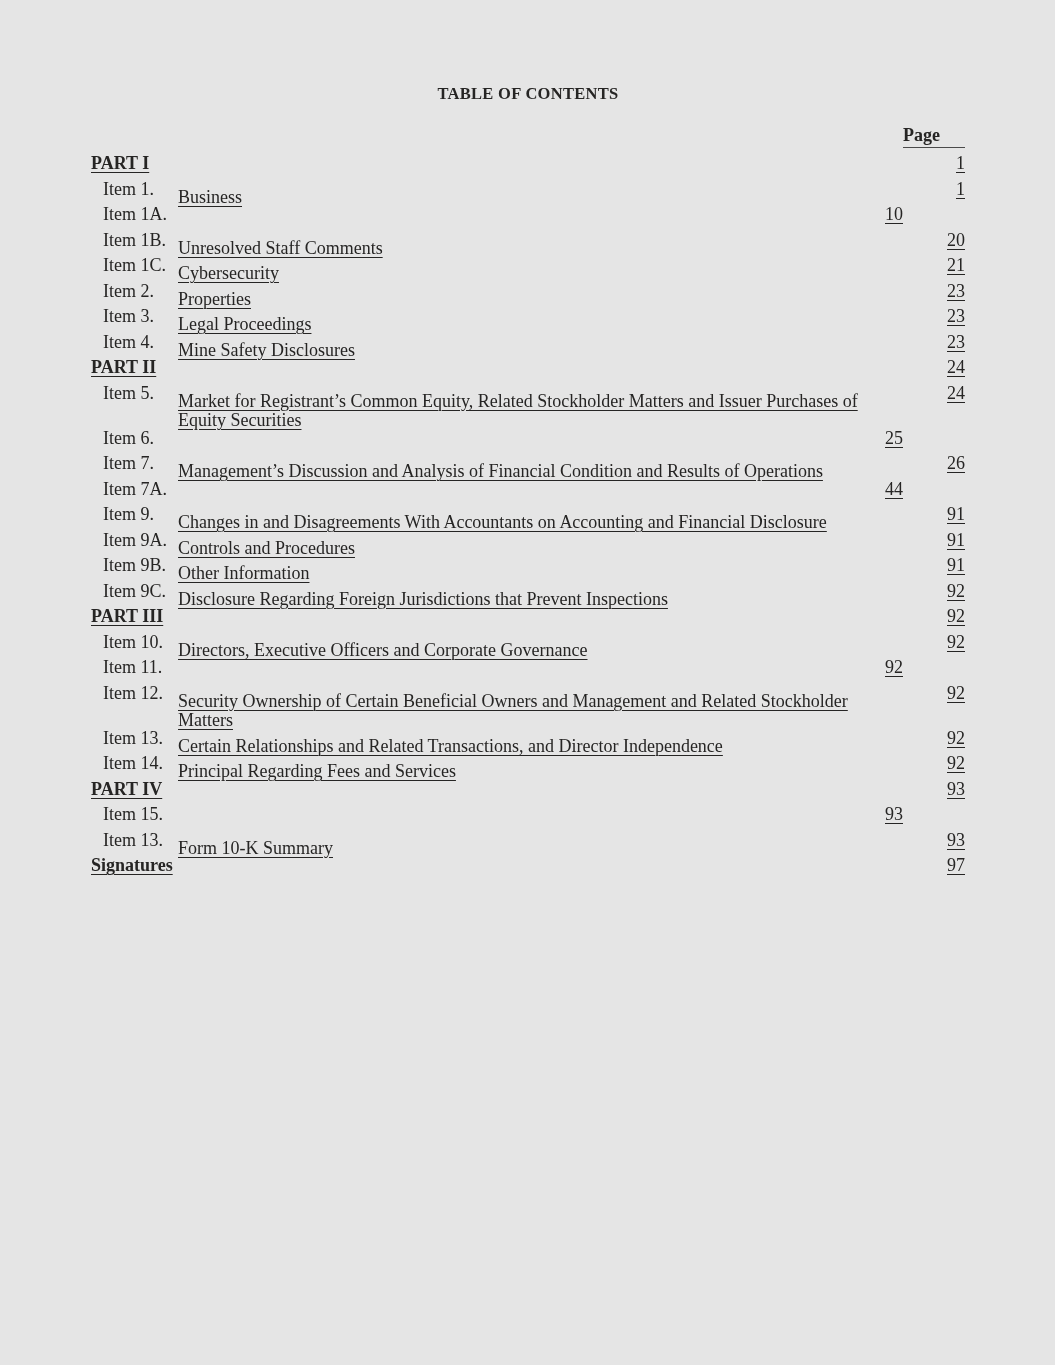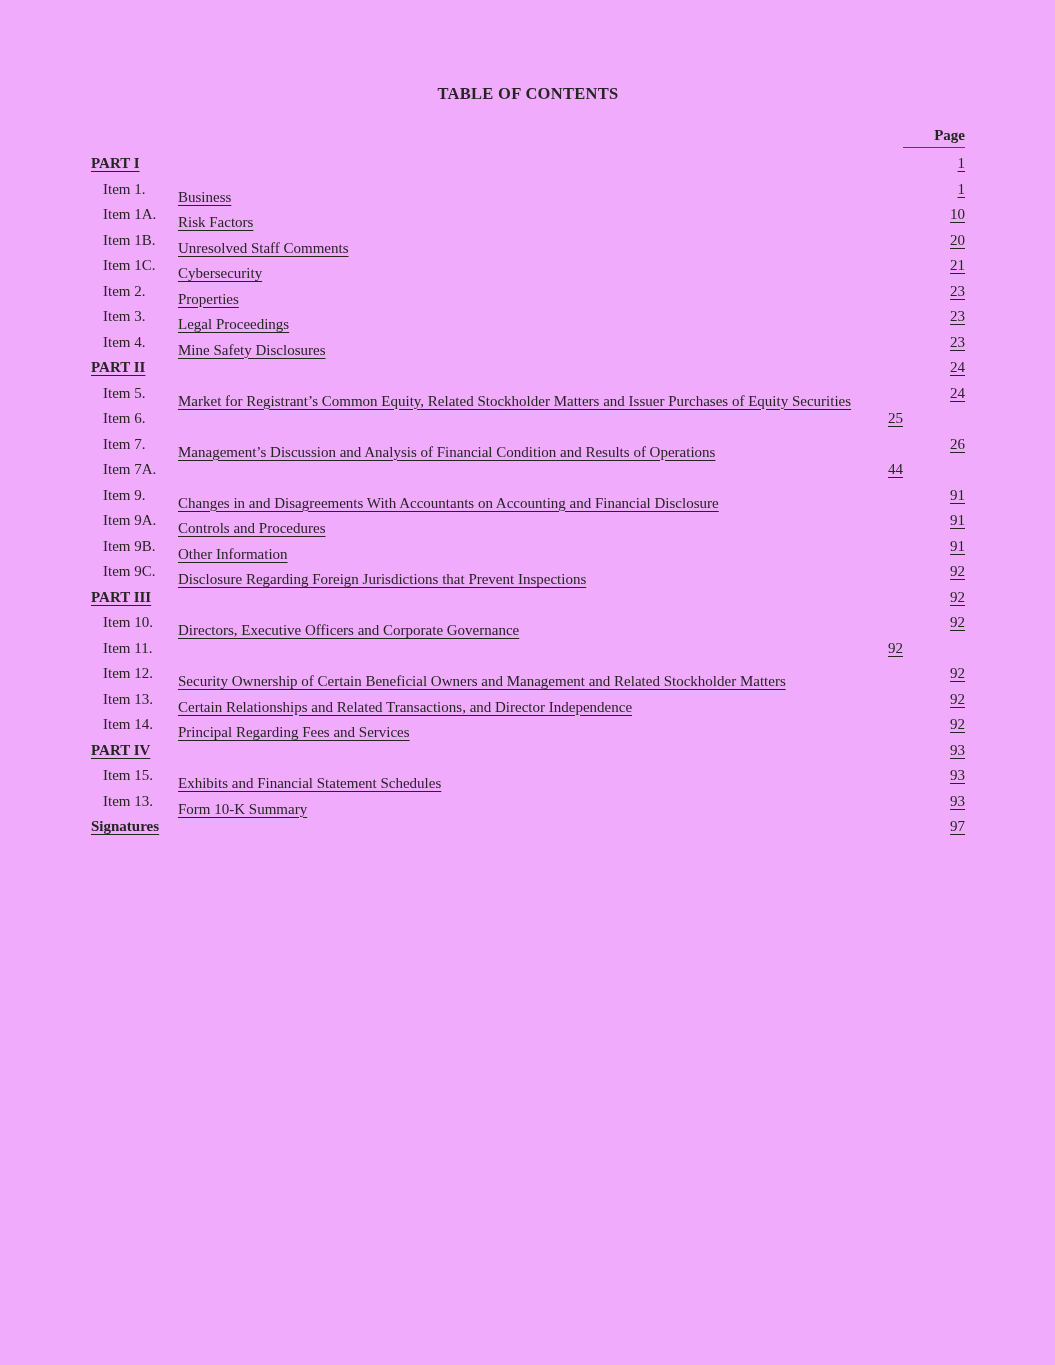--- a/index.html
+++ b/index.html
@@ -7,49 +7,49 @@
   body {
     width: 1055px;
     min-height: 1365px;
     font-family: "Liberation Serif", serif;
     color: #262524;
   }
   .page {
     width: 1055px;
     min-height: 1365px;
     padding: 84px 90px 40px 91px;
-    background: #f0abfc;
+    background: #e5e5e5;
   }
   .doc-title {
     font-size: 16.5px;
     font-weight: bold;
     text-align: center;
     letter-spacing: 0.3px;
     margin-bottom: 22px;
   }
   .header-row {
     display: grid;
     grid-template-columns: 87px 1fr 62px;
     margin-bottom: 3px;
   }
   .page-header {
     grid-column: 3;
-    text-align: right;
-    font-weight: bold;
-    font-size: 15px;
+    text-align: left;
+    font-weight: bold;
+    font-size: 18px;
     line-height: 19px;
     padding-bottom: 2px;
     border-bottom: 1.5px solid #4a4a4a;
   }
   .toc-row {
     display: grid;
     grid-template-columns: 87px 1fr 62px;
     align-items: start;
     padding: 3px 0;
-    font-size: 15px;
+    font-size: 18px;
     line-height: 19.5px;
   }
   .col-label {
     padding-left: 12px;
     white-space: nowrap;
   }
   .toc-row.part .col-label {
     padding-left: 0;
     font-weight: bold;
   }
@@ -88,21 +88,20 @@
         <span class="col-title"></span>
         <span class="col-page"><a href="#" class="toc-link">1</a></span>
       </div>
       <div class="toc-row item">
         <span class="col-label">Item 1.</span>
         <span class="col-title"><a href="#" class="toc-link">Business</a></span>
         <span class="col-page"><a href="#" class="toc-link">1</a></span>
       </div>
       <div class="toc-row item">
         <span class="col-label">Item 1A.</span>
-        <span class="col-title"><a href="#" class="toc-link">Risk Factors</a></span>
         <span class="col-page"><a href="#" class="toc-link">10</a></span>
       </div>
       <div class="toc-row item">
         <span class="col-label">Item 1B.</span>
         <span class="col-title"><a href="#" class="toc-link">Unresolved Staff Comments</a></span>
         <span class="col-page"><a href="#" class="toc-link">20</a></span>
       </div>
       <div class="toc-row item">
         <span class="col-label">Item 1C.</span>
         <span class="col-title"><a href="#" class="toc-link">Cybersecurity</a></span>
@@ -195,21 +194,20 @@
         <span class="col-title"><a href="#" class="toc-link">Principal Regarding Fees and Services</a></span>
         <span class="col-page"><a href="#" class="toc-link">92</a></span>
       </div>
       <div class="toc-row part">
         <span class="col-label"><a href="#" class="toc-link part-link">PART IV</a></span>
         <span class="col-title"></span>
         <span class="col-page"><a href="#" class="toc-link">93</a></span>
       </div>
       <div class="toc-row item">
         <span class="col-label">Item 15.</span>
-        <span class="col-title"><a href="#" class="toc-link">Exhibits and Financial Statement Schedules</a></span>
         <span class="col-page"><a href="#" class="toc-link">93</a></span>
       </div>
       <div class="toc-row item">
         <span class="col-label">Item 13.</span>
         <span class="col-title"><a href="#" class="toc-link">Form 10-K Summary</a></span>
         <span class="col-page"><a href="#" class="toc-link">93</a></span>
       </div>
       <div class="toc-row part">
         <span class="col-label"><a href="#" class="toc-link part-link">Signatures</a></span>
         <span class="col-title"></span>

